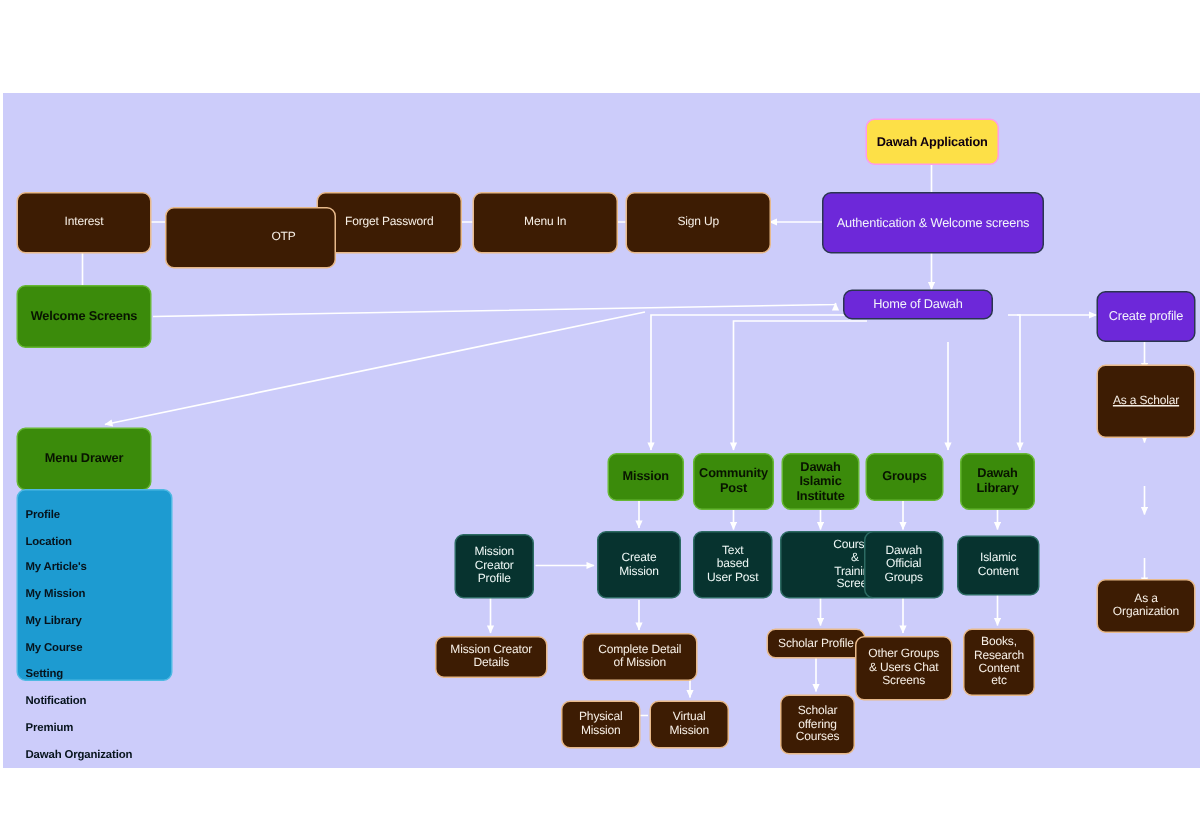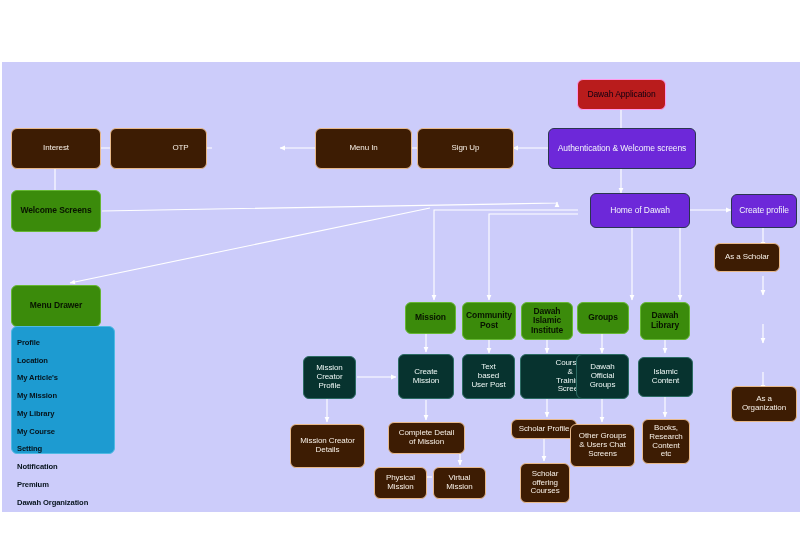--- a/index.html
+++ b/index.html
@@ -40,25 +40,25 @@
     justify-content: center;
     text-align: center;
     border-radius: 6px;
     line-height: 1.12;
     white-space: pre-line;
     padding: 2px 3px;
     letter-spacing: -0.1px;
   }
   
   .n-pink {
-    background: #b91c1c;
+    background: #fde047;
     border: 1px solid #ff9bea;
     color: #100010;
     font-size: 8.5px;
-    font-weight: 400;
+    font-weight: 700;
   }
   .n-navy {
     background: #6d28d9;
     border: 1px solid #2a3550;
     color: #f2f4fb;
     font-size: 8.5px;
     font-weight: 400;
   }
   .n-brown {
     background: #3d1c03;
@@ -167,22 +167,23 @@
     </svg>
 
     <div class="node n-pink" style="left:575px; top:17px; width:89px; height:31px;">Dawah Application</div>
 
     <div class="node n-navy" style="left:546px; top:66px; width:148px; height:41px;">Authentication &amp; Welcome screens</div>
 
     <div class="node n-brown" style="left:415px; top:66px; width:97px; height:41px;">Sign Up</div>
 
     <div class="node n-brown" style="left:313px; top:66px; width:97px; height:41px;">Menu In</div>
 
-
-    <div class="node n-brown" style="left:108px; top:66px; width:97px; height:41px;padding-left:47px;">OTP</div>
+    <div class="node n-brown" style="left:209px; top:66px; width:97px; height:41px;">Forget Password</div>
+
+    <div class="node n-brown" style="left:108px; top:76px; width:114px; height:41px;padding-left:47px;">OTP</div>
 
     <div class="node n-brown" style="left:9px; top:66px; width:90px; height:41px;">Interest</div>
 
     <div class="node n-green" style="left:9px; top:128px; width:90px; height:42px;">Welcome Screens</div>
 
     <div class="node n-green" style="left:9px; top:197px; width:90px; height:42px;margin-top:26px;">Menu Drawer</div>
 
     <div class="node n-blue-list" style="left:9px; top:264px; width:104px; height:128px;">
       <div style="width:100%">
         <div>Profile</div>
@@ -192,25 +193,25 @@
         <div>My Library</div>
         <div>My Course</div>
         <div>Setting</div>
         <div>Notification</div>
         <div>Premium</div>
         <div>Dawah Organization</div>
         
       </div>
     </div>
 
-    <div class="node n-navy" style="left:588px; top:131px; width:100px; height:35px;">Home of Dawah</div>
+    <div class="node n-navy" style="left:560px; top:131px; width:100px; height:20px;">Home of Dawah</div>
 
     <div class="node n-navy" style="left:729px; top:132px; width:66px; height:34px;">Create profile</div>
 
-    <div class="node n-brown" style="left:712px; top:181px; width:66px; height:29px;">As a Scholar</div>
+    <div class="node n-brown" style="left:729px; top:181px; width:66px; height:49px;text-decoration:underline;">As a Scholar</div>
 
 
 
     <div class="node n-brown" style="left:729px; top:324px; width:66px; height:36px;">As a
 Organization</div>
 
     <div class="node n-green" style="left:403px; top:240px; width:51px; height:32px;">Mission</div>
 
     <div class="node n-green" style="left:460px; top:240px; width:54px; height:38px;">Community
 Post</div>
@@ -239,21 +240,21 @@
 Official
 Groups</div>
 
     <div class="node n-teal" style="left:636px; top:295px; width:55px; height:40px;">Islamic
 Content</div>
 
     <div class="node n-teal" style="left:301px; top:294px; width:53px; height:43px;">Mission
 Creator
 Profile</div>
 
-    <div class="node n-brown" style="left:288px; top:362px; width:75px; height:44px;">Mission Creator
+    <div class="node n-brown" style="left:288px; top:362px; width:75px; height:28px;">Mission Creator
 Details</div>
 
     <div class="node n-brown" style="left:386px; top:360px; width:77px; height:32px;">Complete Detail
 of Mission</div>
 
     <div class="node n-brown" style="left:431px; top:405px; width:53px; height:32px;">Virtual
 Mission</div>
 
     <div class="node n-brown" style="left:372px; top:405px; width:53px; height:32px;">Physical
 Mission</div>

